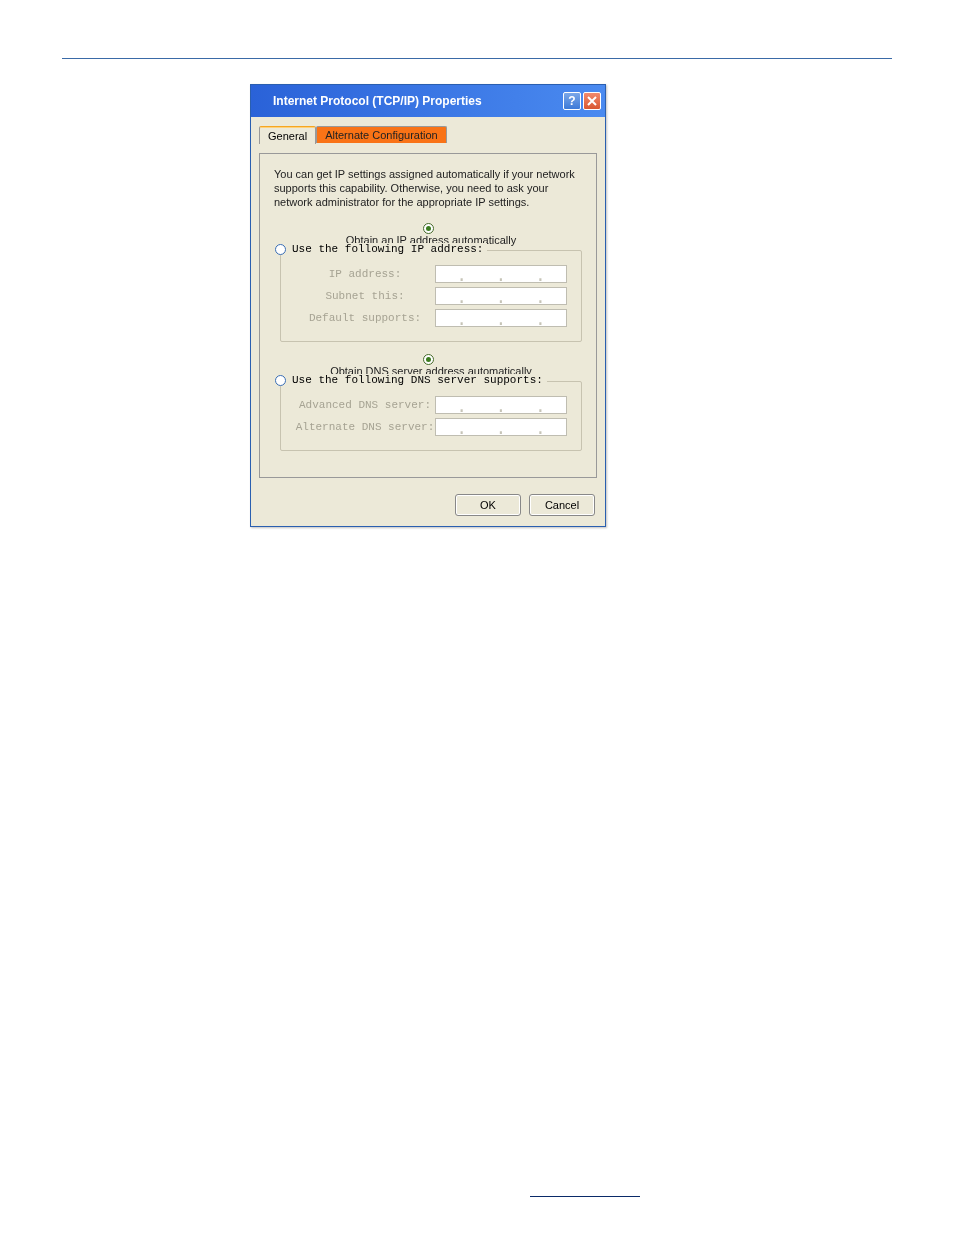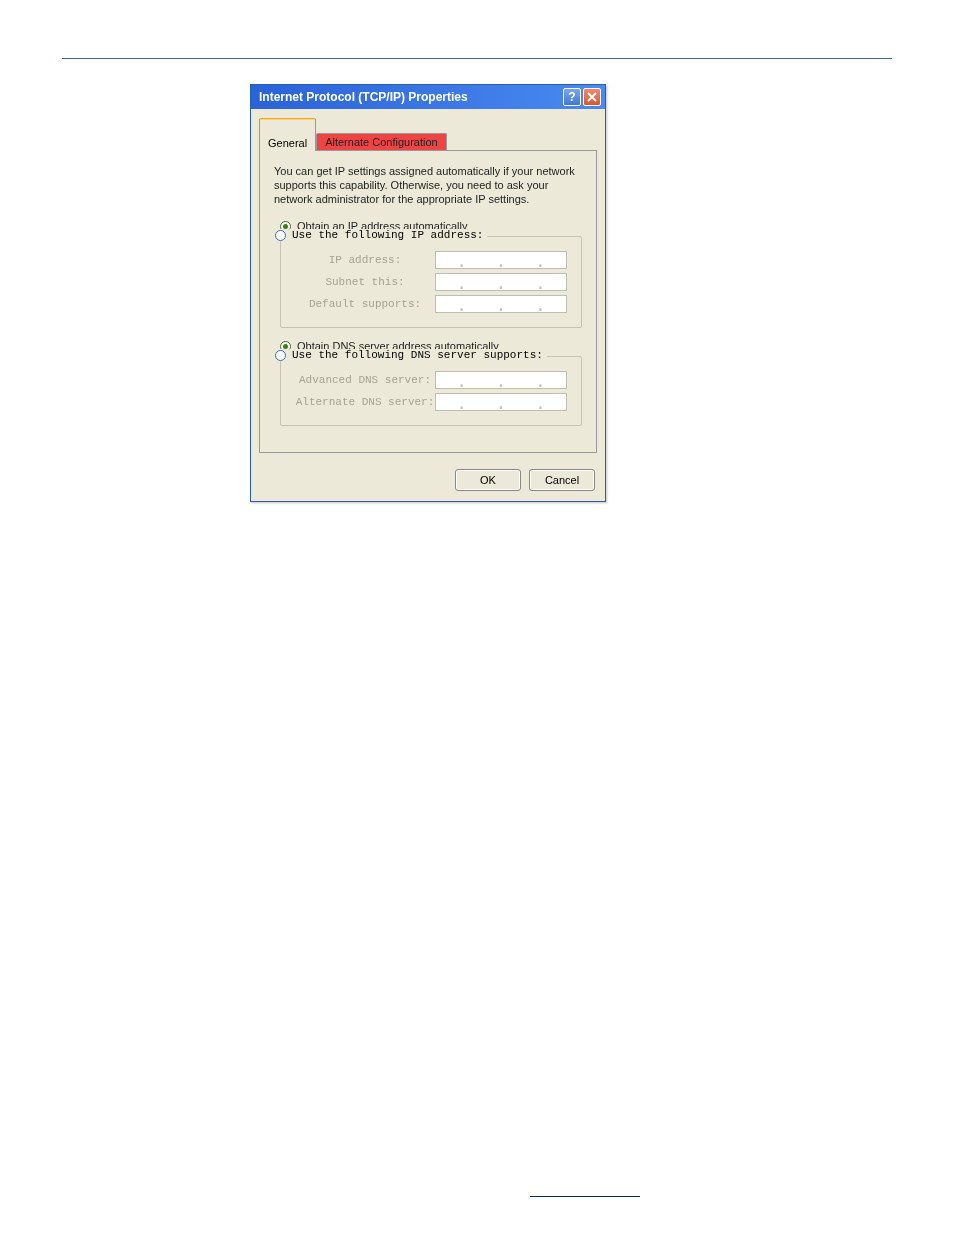--- a/index.html
+++ b/index.html
@@ -22,25 +22,25 @@
   .dialog-wrap {
     position: absolute;
     left: 250px;
     top: 84px;
     width: 354px;
     border: 1px solid #2a5fb0;
     background: #ece9d8;
     box-shadow: 1px 1px 2px rgba(0,0,0,.25);
   }
   .titlebar {
-    height: 24px;
+    height: 32px;
     background: linear-gradient(to right, #2a62d8, #4a8af0);
     display: flex;
     align-items: center;
-    padding: 0 4px 0 8px;
+    padding: 0 4px 0 22px;
     position: relative;
   }
   .titlebar-title {
     color: #fff;
     font-size: 12px;
     font-weight: bold;
     flex: 1;
   }
   .tb-btn {
     width: 18px;
@@ -80,47 +80,48 @@
     position: relative;
     border-radius: 2px 2px 0 0;
   }
   .tab.active {
     background: #ece9d8;
     border-top: 1px solid #f5a623;
     border-left: 1px solid #999;
     border-right: 1px solid #999;
     top: 1px;
     z-index: 3;
-    padding-top: 18px;
+    padding-top: 3px;
     box-shadow: inset 0 1px 0 #ffd27a;
   }
   .tab.inactive {
-    background: #ef4444;
+    background: #f97316;
     color: #222;
   }
   .tab-panel {
     border: 1px solid #999;
     background: #ece9d8;
     padding: 14px 14px 14px 14px;
     position: relative;
     top: 0;
-    margin-top: 0;
+    margin-top: 10px;
   }
   .desc {
     font-size: 11px;
     color: #222;
     line-height: 1.25;
     margin-bottom: 14px;
   }
   .radio-row {
     display: flex;
     align-items: center;
     font-size: 11px;
     color: #222;
     margin: 2px 0 4px 6px;
+    flex-direction: column;
   }
   .radio {
     width: 11px;
     height: 11px;
     border: 1px solid #466a2a;
     background: #fff;
     border-radius: 50%;
     margin-right: 6px;
     display: inline-block;
     position: relative;

